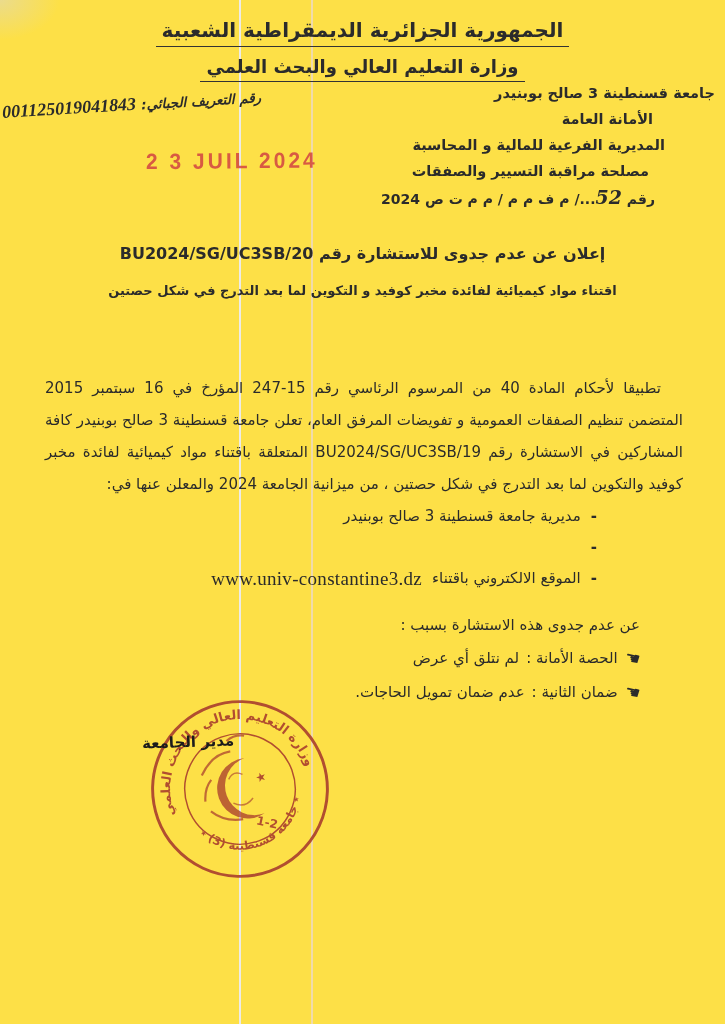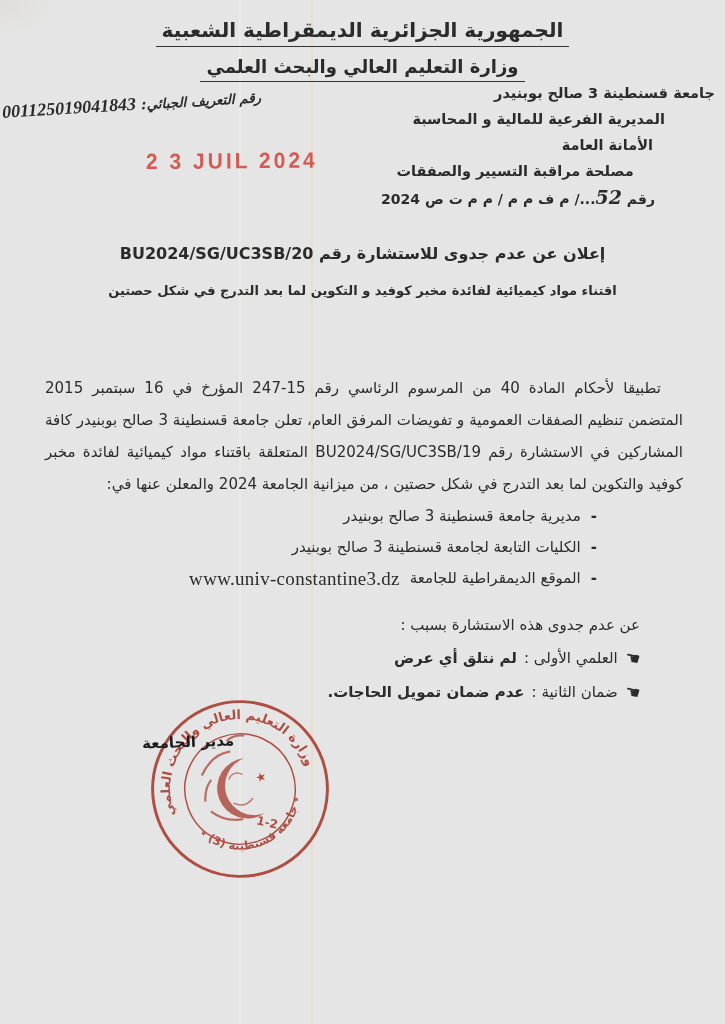--- a/index.html
+++ b/index.html
@@ -1,18 +1,18 @@
 <!DOCTYPE html>
 <html lang="ar"><head>
 <meta charset="utf-8">
 <style>
   html,body{margin:0;padding:0;background:#fbfaf7;}
   .page{
     position:relative;width:725px;height:1024px;overflow:hidden;
-    background:#e5e5e5;
+    background:#fde047;
     font-family:"DejaVu Sans",sans-serif;color:#2b2b2b;
   }
   
   .fold{position:absolute;top:0;bottom:0;width:2px;pointer-events:none;}
   .fold.f1{left:239px;background:#edebe6;}
   .fold.f2{left:311px;background:#ecd9c3;opacity:.8;}
   .corner-smudge{position:absolute;left:0;top:0;width:60px;height:40px;
     background:radial-gradient(ellipse at 0 0,#d9d7d2 0%,rgba(217,215,210,0) 70%);opacity:.5;}
 
   
@@ -34,21 +34,21 @@
     font-size:21px;letter-spacing:3px;transform:rotate(-.5deg) scaleY(1.05);
     opacity:.9;white-space:nowrap;}
 
   
   .lh{position:absolute;right:10px;top:80px;direction:rtl;text-align:right;
     font-weight:bold;font-size:14.5px;white-space:nowrap;margin-left:40px;}
   .lh .ln{height:26px;line-height:26px;}
   .lh .ln.i1{padding-left:0;}
   .lh .ln.i2{padding-right:62px;}
   .lh .ln.i3{padding-right:50px;}
-  .lh .ln.i4{padding-right:66px;text-align:center;}
+  .lh .ln.i4{padding-right:66px;}
   .lh .ln.i5{padding-right:60px;font-size:14px;}
   .lh .hand52{font-family:"DejaVu Serif",serif;font-style:italic;font-size:19px;
     font-weight:bold;letter-spacing:-1px;}
 
   
   .title{position:absolute;left:0;width:100%;text-align:center;direction:rtl;}
   .title1{top:244px;font-size:16px;font-weight:600;}
   .title2{top:283px;font-size:13px;font-weight:bold;}
 
   
@@ -61,21 +61,21 @@
   .channels .dash{font-weight:bold;}
   .channels .url{font-family:"Liberation Serif","DejaVu Serif",serif;font-size:19px;
     direction:ltr;unicode-bidi:isolate;letter-spacing:.3px;}
 
   
   .result-intro{position:absolute;right:85px;top:616px;direction:rtl;font-size:15px;}
   .lot{position:absolute;right:85px;direction:rtl;font-size:15px;display:flex;gap:7px;align-items:center;}
   .lot1{top:648px;}
   .lot2{top:682px;}
   .lot .hand-icon{font-size:17px;transform:rotate(12deg);display:inline-block;}
-  .lot .strong{font-weight:bold;}
+  .lot .strong{font-weight:normal;}
 
   
   .signature{position:absolute;left:142px;top:733px;direction:rtl;font-size:15px;
     font-weight:bold;color:#1c1c1c;transform:rotate(-2deg);z-index:3;letter-spacing:1px;}
   .stamp{position:absolute;left:142px;top:697px;width:196px;height:184px;
     transform:rotate(-20deg);opacity:.88;z-index:2;}
 </style>
 </head>
 <body>
 
@@ -94,54 +94,53 @@
 
   <div class="taxid">
     <span class="lbl">رقم التعريف الجبائي:</span>
     <span class="val">001125019041843</span>
   </div>
 
   <div class="datestamp">2 3 JUIL 2024</div>
 
   <div class="lh">
     <div class="ln i1">جامعة قسنطينة 3  صالح بوبنيدر</div>
+    <div class="ln i2">الأمانة العامة</div>
     <div class="ln i3">المديرية الفرعية للمالية و المحاسبة</div>
-    <div class="ln i2">الأمانة العامة</div>
     <div class="ln i4">مصلحة مراقبة التسيير والصفقات</div>
     <div class="ln i5">
       <span>رقم</span>
       <span class="hand52">52</span><span>.../ م ف م م / م م ت ص 2024</span>
     </div>
   </div>
 
   <div class="title title1">إعلان عن عدم جدوى للاستشارة رقم BU2024/SG/UC3SB/20</div>
   <div class="title title2">اقتناء مواد كيميائية لفائدة مخبر كوفيد و التكوين لما بعد التدرج في شكل حصتين</div>
 
   <div class="body-par">تطبيقا لأحكام المادة 40 من المرسوم الرئاسي رقم 15-247 المؤرخ في 16 سبتمبر 2015 المتضمن تنظيم الصفقات العمومية و تفويضات المرفق العام، تعلن جامعة قسنطينة 3 صالح بوبنيدر كافة المشاركين في الاستشارة رقم BU2024/SG/UC3SB/19 المتعلقة باقتناء مواد كيميائية لفائدة مخبر كوفيد والتكوين لما بعد التدرج في شكل حصتين ، من ميزانية الجامعة 2024 والمعلن عنها في:</div>
 
   <div class="channels">
     <div class="row">
       <span class="dash">-</span>
       <span>مديرية جامعة قسنطينة 3 صالح بوبنيدر</span>
     </div>
     <div class="row">
       <span class="dash">-</span>
-      <span>الكليات التابعة لجامعة قسنطينة 3 صالح بوبنيدر</span>
     </div>
     <div class="row">
       <span class="dash">-</span>
-      <span>الموقع الديمقراطية للجامعة</span>
+      <span>الموقع الالكتروني باقتناء</span>
       <span class="url">www.univ-constantine3.dz</span>
     </div>
   </div>
 
   <div class="result-intro">عن عدم جدوى هذه الاستشارة بسبب :</div>
   <div class="lot lot1">
     <span class="hand-icon">☚</span>
-    <span>العلمي الأولى :</span>
+    <span>الحصة الأمانة :</span>
     <span class="strong">لم نتلق أي عرض</span>
   </div>
   <div class="lot lot2">
     <span class="hand-icon">☚</span>
     <span>ضمان الثانية :</span>
     <span class="strong">عدم ضمان تمويل الحاجات.</span>
   </div>
 
   <div class="signature">مدير الجامعة</div>
 

